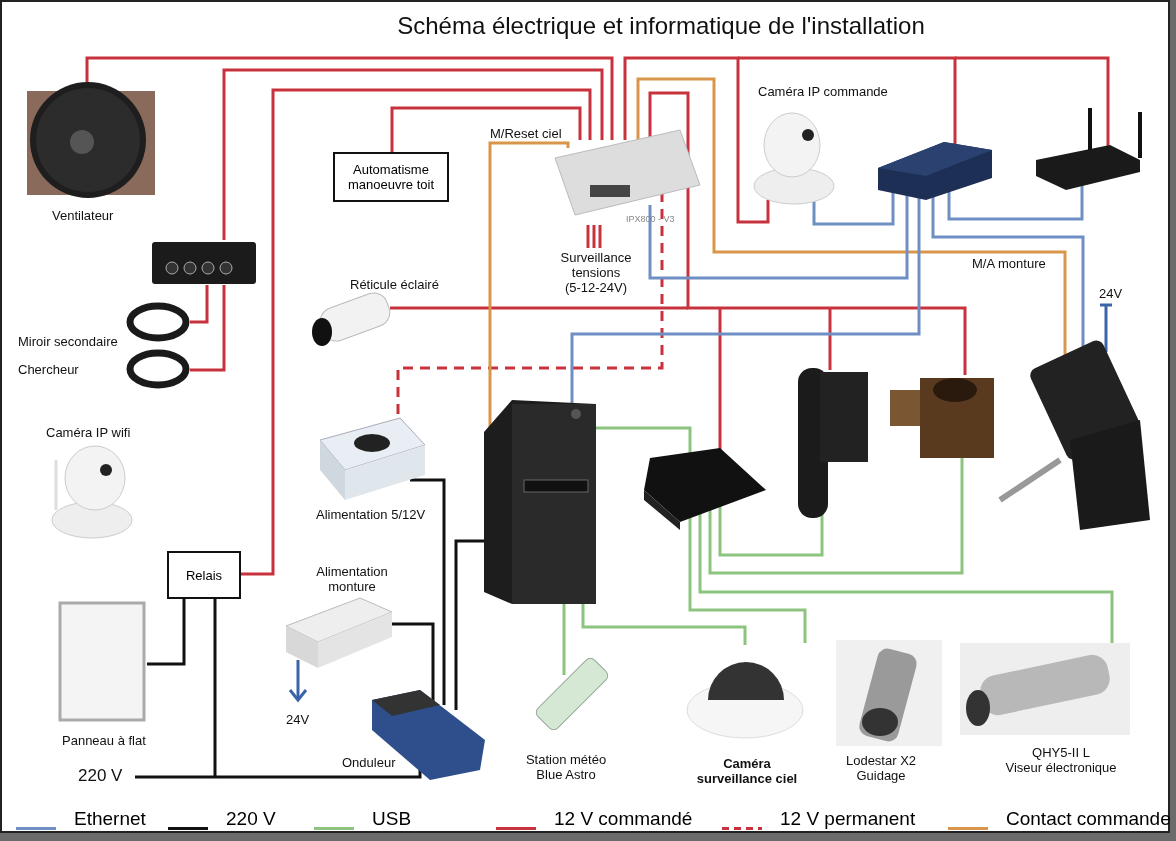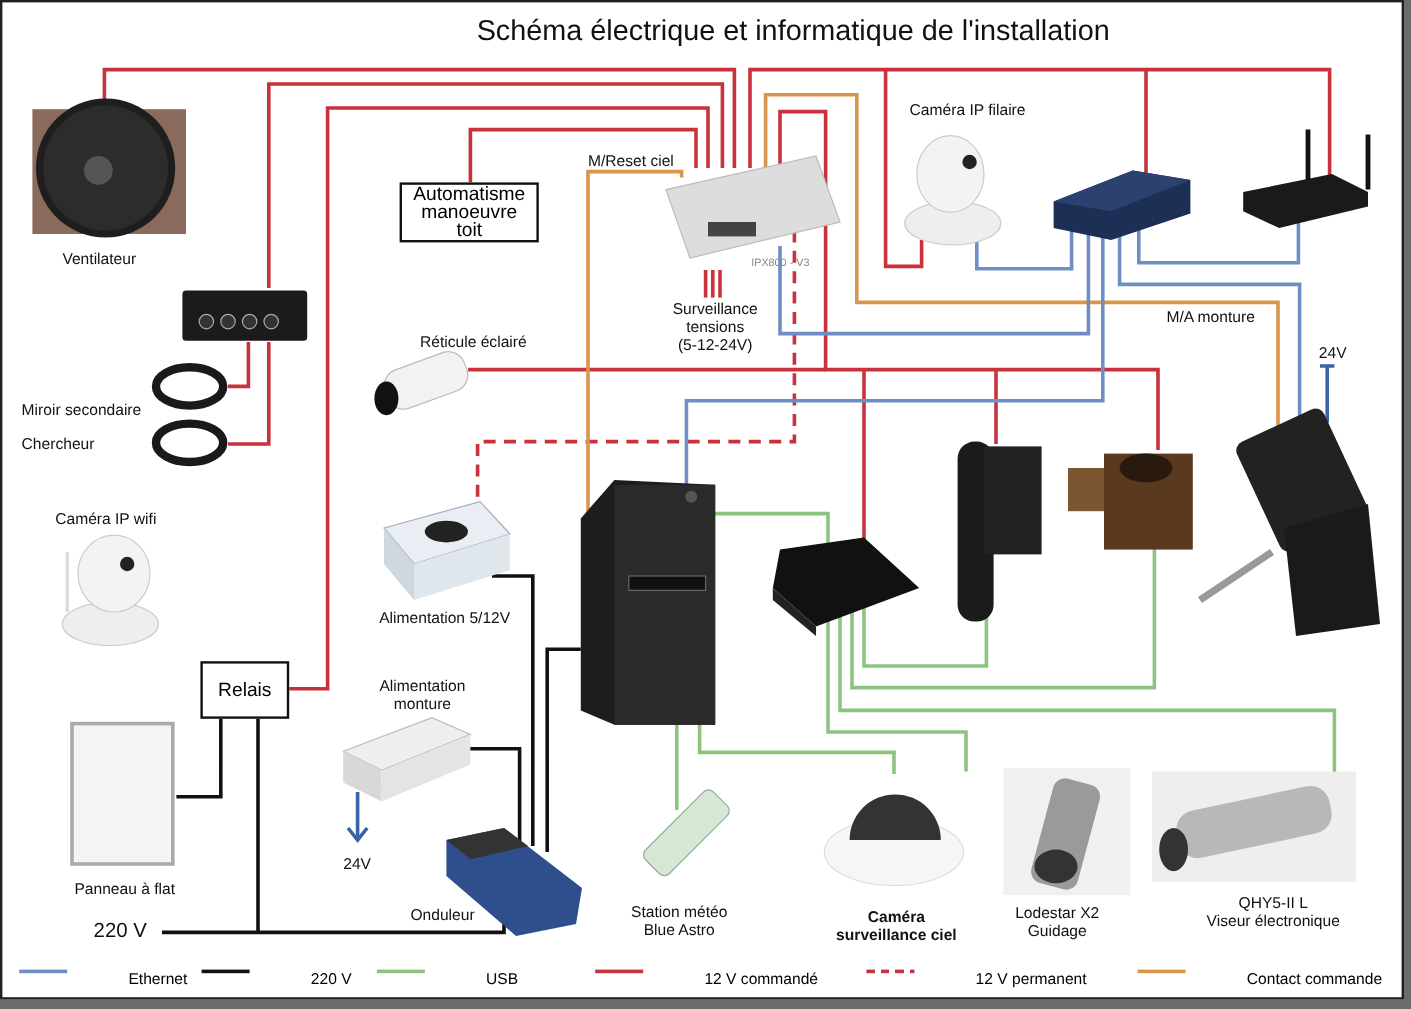--- a/index.html
+++ b/index.html
@@ -1,22 +1,22 @@
 <!DOCTYPE html>
 <html><head>
 <meta charset="utf-8">
 <style>
   html, body { margin:0; padding:0; background:#6b6b6b; }
   body { width:1176px; height:841px; position:relative; overflow:hidden; font-family:"Liberation Sans", sans-serif; }
   #frame { position:absolute; left:0; top:0; width:1170px; height:833px; background:#fff; border:2px solid #222; box-sizing:border-box; }
   svg { position:absolute; left:0; top:0; }
   .lbl { position:absolute; font-size:13px; color:#111; text-align:center; line-height:15px; white-space:nowrap; }
   .title { position:absolute; left:0; width:1322px; top:12px; font-size:24px; text-align:center; color:#111; }
-  .box { position:absolute; border:2px solid #111; background:#fff; display:flex; align-items:center; justify-content:center; text-align:center; font-size:16px; line-height:15px; }
-  .legend-item { position:absolute; top:808px; font-size:13px; display:flex; align-items:flex-start;gap:33px; }
+  .box { position:absolute; border:2px solid #111; background:#fff; display:flex; align-items:center; justify-content:center; text-align:center; font-size:13px; line-height:15px; }
+  .legend-item { position:absolute; top:808px; font-size:19px; display:flex; align-items:flex-end; }
   .legend-swatch { width:40px; height:3px; margin-right:18px; }
 </style>
 </head>
 <body>
 
 <div id="frame"></div>
 
 <div class="title" style="width:1322px;left:0;">Schéma électrique et informatique de l'installation</div>
 
 <svg width="1176" height="841">
@@ -234,21 +234,21 @@
   <div>(5-12-24V)</div>
 </div>
 <div class="lbl" style="left:350px;top:277px;">Réticule éclairé</div>
 <div class="lbl" style="left:316px;top:507px;">Alimentation 5/12V</div>
 <div class="lbl" style="left:312px;top:564px;width:80px;">
   <div>Alimentation</div>
   <div>monture</div>
 </div>
 <div class="lbl" style="left:286px;top:712px;">24V</div>
 <div class="lbl" style="left:342px;top:755px;">Onduleur</div>
-<div class="lbl" style="left:758px;top:84px;">Caméra IP filaire</div>
+<div class="lbl" style="left:758px;top:84px;">Caméra IP commande</div>
 <div class="lbl" style="left:972px;top:256px;">M/A monture</div>
 <div class="lbl" style="left:1099px;top:286px;">24V</div>
 <div class="lbl" style="left:518px;top:752px;width:96px;">
   <div>Station météo</div>
   <div>Blue Astro</div>
 </div>
 <div class="lbl" style="left:692px;top:756px;width:110px;font-weight:bold;">
   <div>Caméra</div>
   <div>surveillance ciel</div>
 </div>

